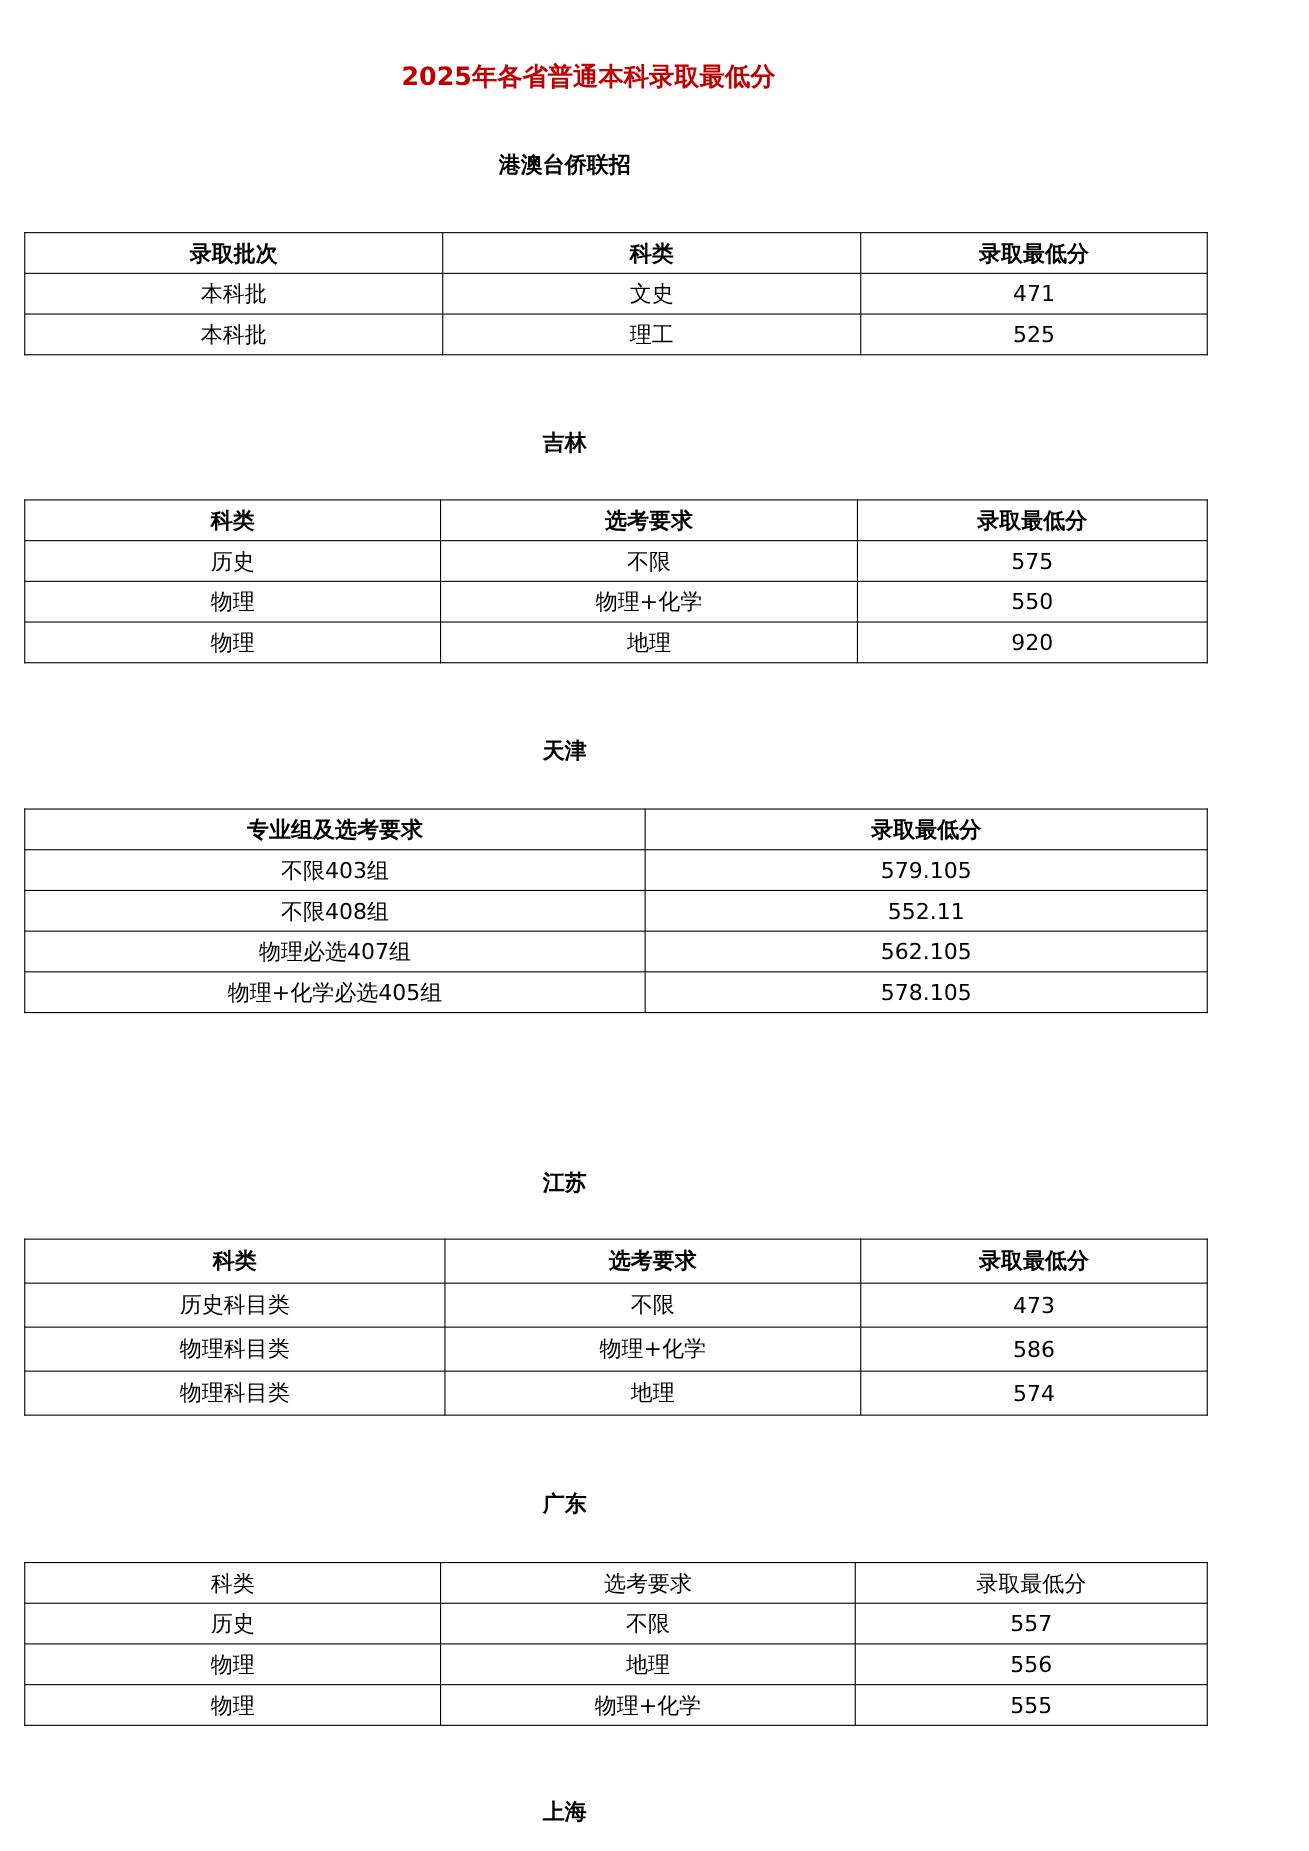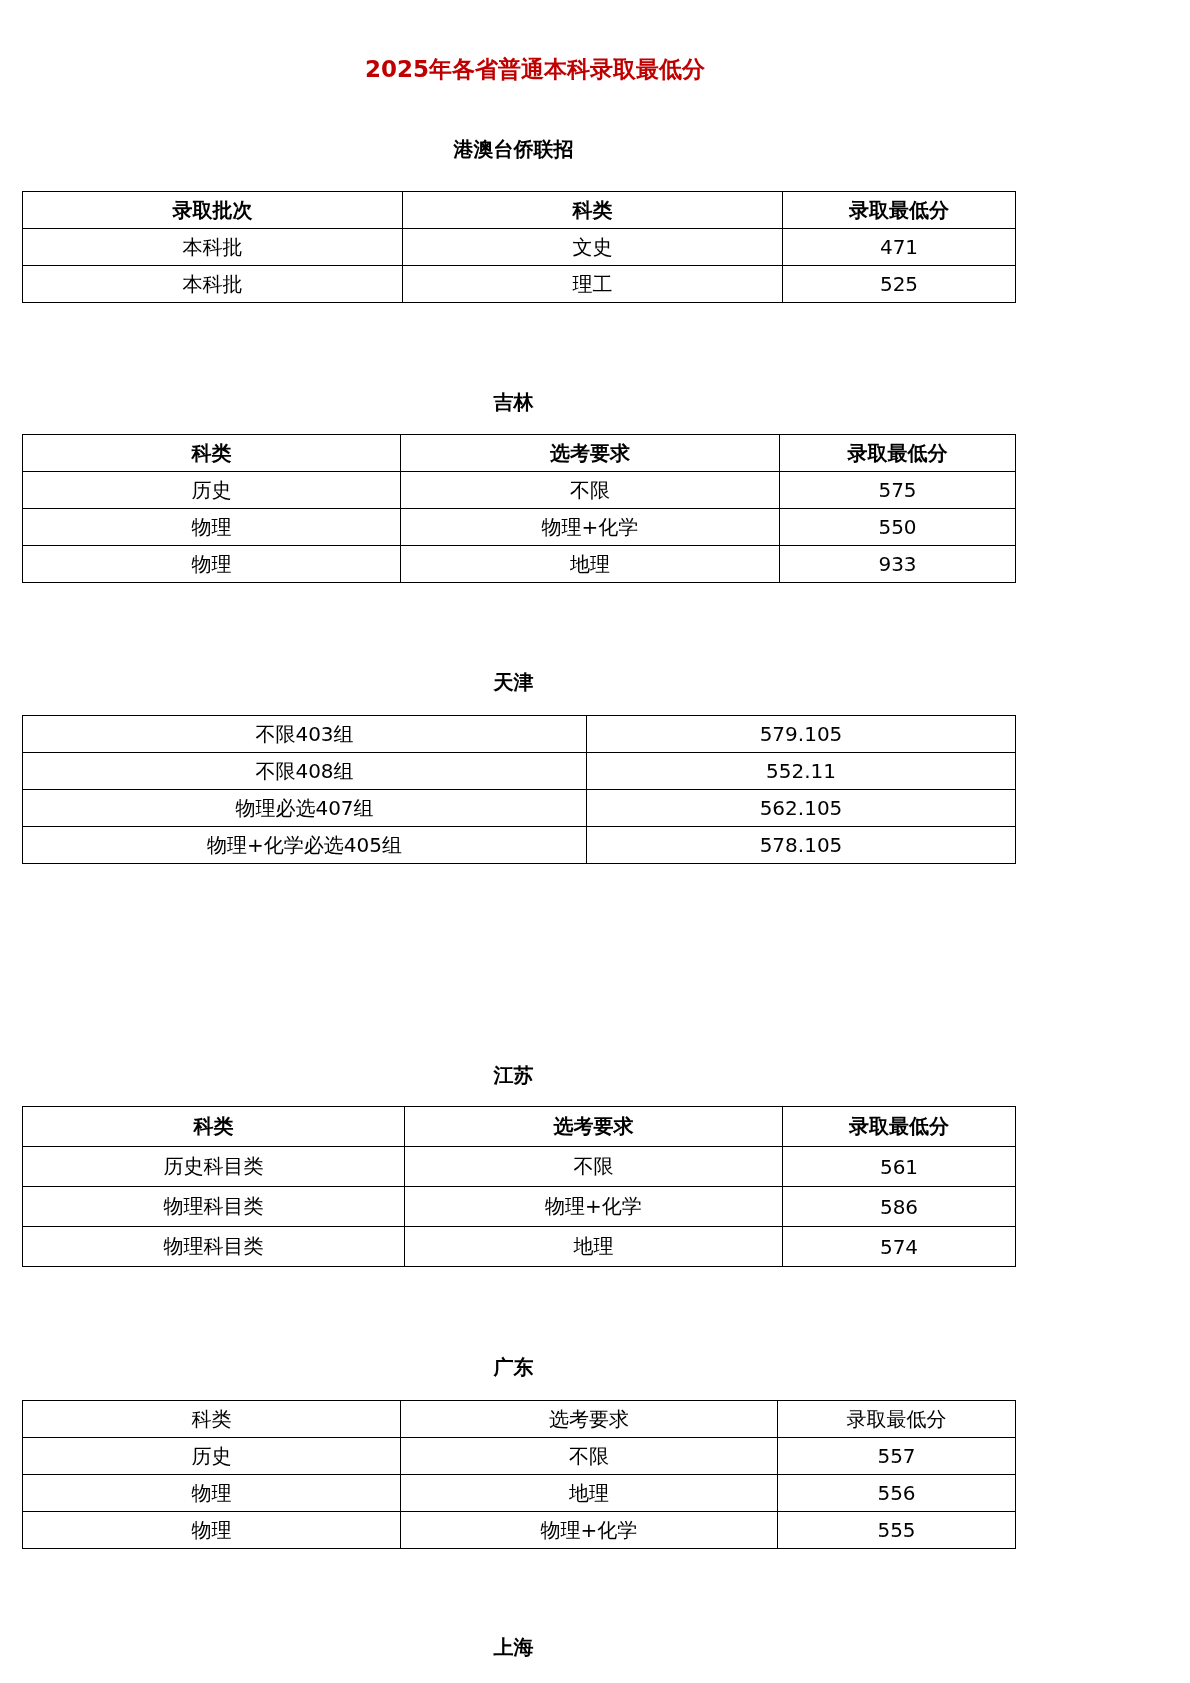--- a/index.html
+++ b/index.html
@@ -2,21 +2,21 @@
 <html><head>
 <meta charset="utf-8">
 <style>
   html, body { margin:0; padding:0; background:#ffffff; }
   body { width:1190px; height:1683px; position:relative; overflow:hidden;
          font-family:"DejaVu Sans","Liberation Sans",sans-serif; color:#000; }
   .title { position:absolute; top:54px; left:0; width:1070px; text-align:center;
            font-size:23px; font-weight:bold; color:#c00000; }
   .sec-title { position:absolute; left:0; width:1027px; text-align:center;
                font-size:20px; font-weight:bold; }
-  table { position:absolute; left:22px; width:994px; border-collapse:collapse; }
+  table { position:absolute; left:22px; width:1076px; border-collapse:collapse;margin-top:20px; }
   td, th { border:1px solid #000; text-align:center; font-size:20px; padding:0; }
   th { font-weight:bold; }
   table.plain th { font-weight:normal; }
   tr.r { height:37px; }
   table.tall tr.r { height:40px; }
 </style>
 </head>
 <body>
 
 <div class="title">2025年各省普通本科录取最低分</div>
@@ -66,32 +66,36 @@
     <td>575</td>
   </tr>
   <tr class="r">
     <td>物理</td>
     <td>物理+化学</td>
     <td>550</td>
   </tr>
   <tr class="r">
     <td>物理</td>
     <td>地理</td>
-    <td>933</td>
+    <td>920</td>
   </tr>
 </tbody>
   </table>
 
 <div class="sec-title" style="top:669px">天津</div>
 <table style="top:715px">
   <colgroup>
       <col style="width:564px">
       <col>
     </colgroup>
   <tbody>
+      <tr class="r">
+    <th>专业组及选考要求</th>
+    <th>录取最低分</th>
+  </tr>
   <tr class="r">
     <td>不限403组</td>
     <td>579.105</td>
   </tr>
   <tr class="r">
     <td>不限408组</td>
     <td>552.11</td>
   </tr>
   <tr class="r">
     <td>物理必选407组</td>
@@ -113,21 +117,21 @@
     </colgroup>
   <tbody>
       <tr class="r">
     <th>科类</th>
     <th>选考要求</th>
     <th>录取最低分</th>
   </tr>
   <tr class="r">
     <td>历史科目类</td>
     <td>不限</td>
-    <td>561</td>
+    <td>473</td>
   </tr>
   <tr class="r">
     <td>物理科目类</td>
     <td>物理+化学</td>
     <td>586</td>
   </tr>
   <tr class="r">
     <td>物理科目类</td>
     <td>地理</td>
     <td>574</td>

